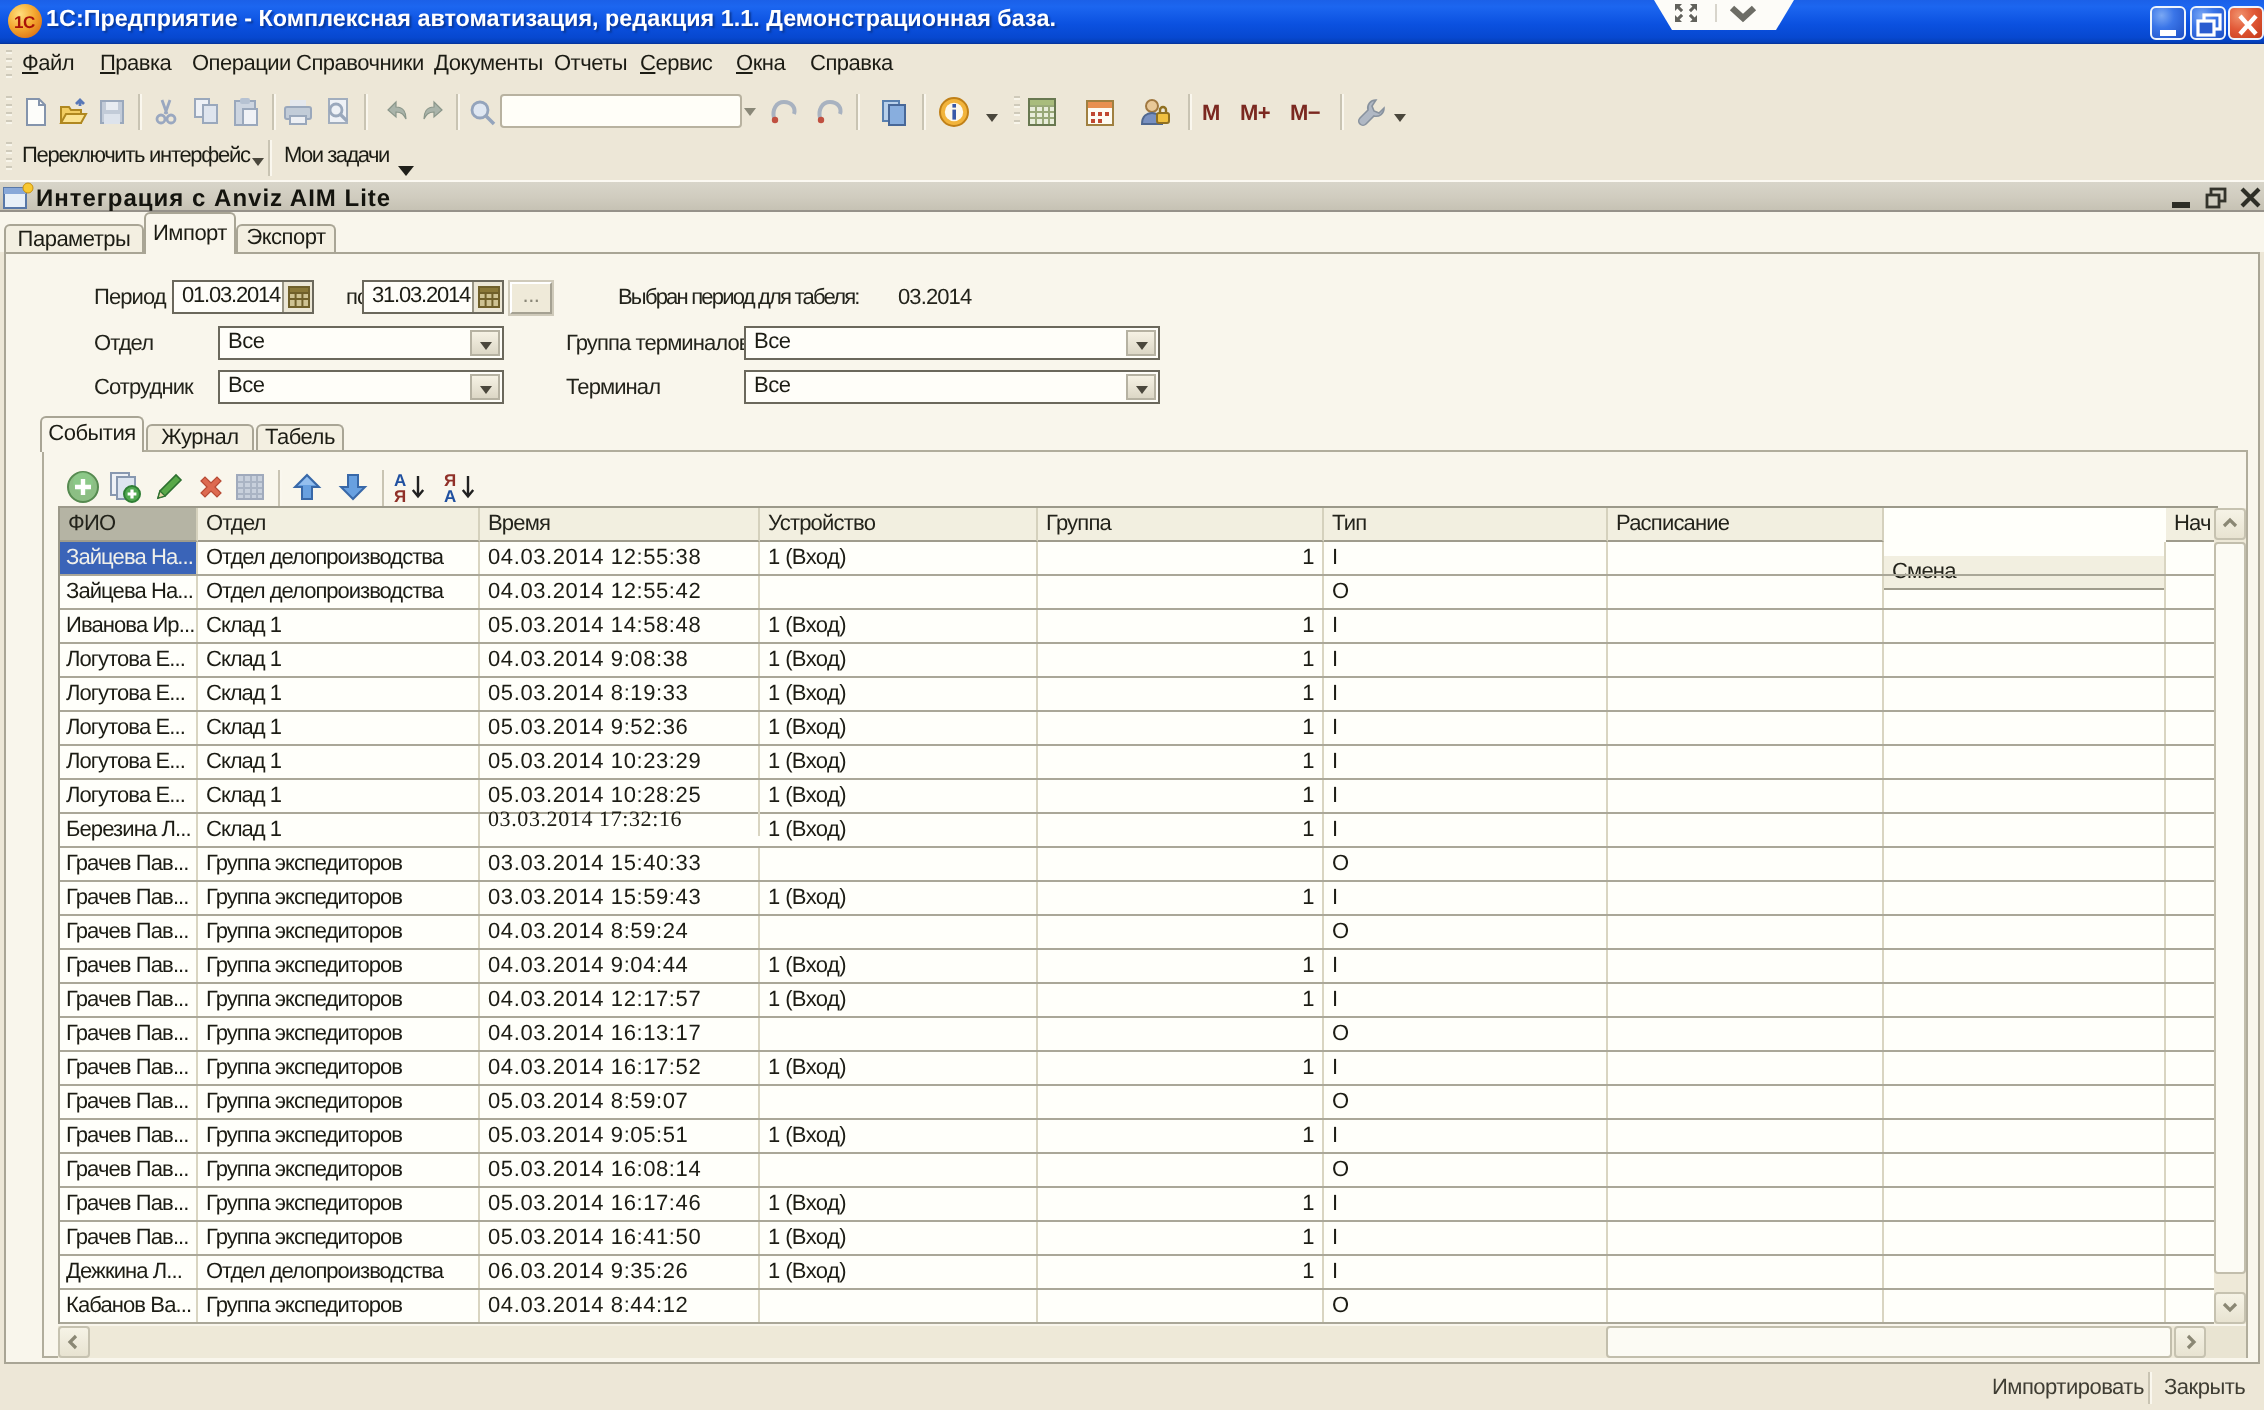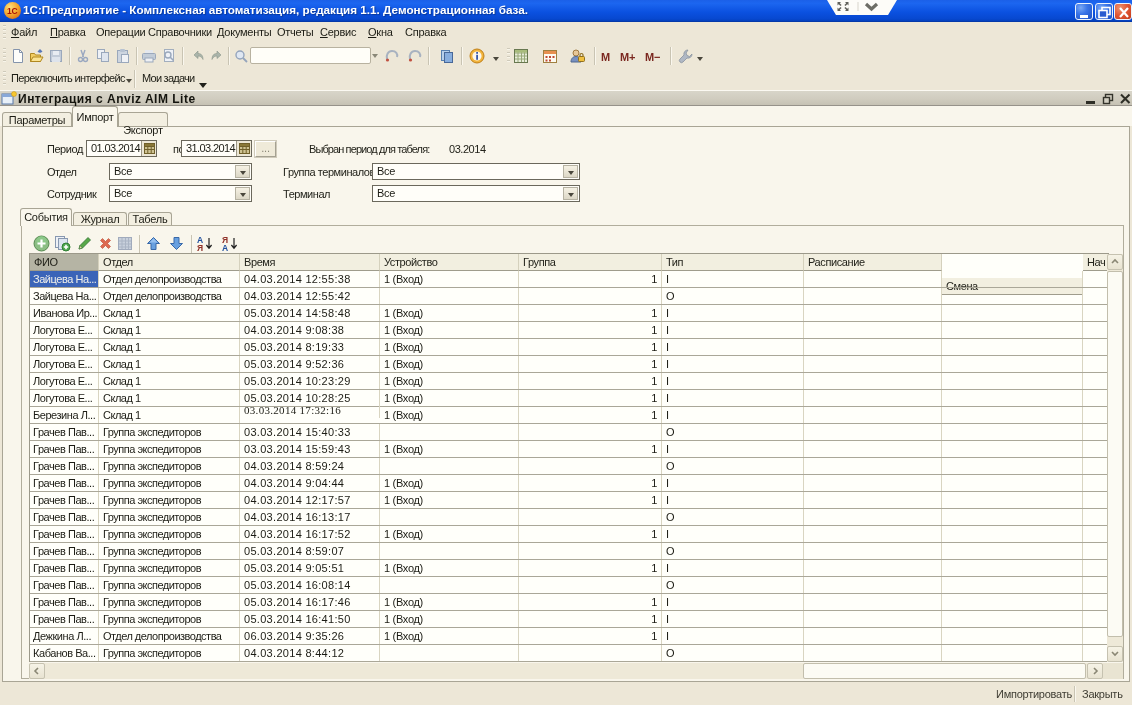--- a/index.html
+++ b/index.html
@@ -332,21 +332,21 @@
     <span class="abs" style="left:11px;top:4px;letter-spacing:-0.65px;">Переключить интерфейс</span>
     <span class="darr" style="left:126px;top:11px;"></span>
     <span class="tsep" style="left:134px;top:2px;"></span>
     <span class="abs" style="left:142px;top:4px;letter-spacing:-0.75px;">Мои задачи</span>
     <span class="darr" style="left:199px;top:15px;border-top-color:#20201a;border-top-width:5px;border-left-width:4px;border-right-width:4px;"></span>
   </div>
 
   <div style="position:absolute;left:0;top:106px;width:1132px;height:20px;background:#f9f6ec;"></div>
   <div class="tab" style="left:2px;top:112px;width:70px;height:14px;padding-top:1px;z-index:1;">Параметры</div>
   <div class="tab active" style="left:72px;top:106px;width:46px;height:21px;padding-top:4px;">Импорт</div>
-  <div class="tab" style="left:118px;top:112px;width:50px;height:14px;padding-top:11px;z-index:1;">Экспорт</div>
+  <div class="tab" style="left:118px;top:112px;width:50px;height:14px;padding-top:0;z-index:1;">Экспорт</div>
 
   <div id="content">
 
     <span class="lbl" style="left:32px;top:16px;">Период с:</span>
     <div class="inp" style="left:83px;top:13px;width:71px;height:17px;">
       <span style="position:absolute;left:4px;top:1px;">01.03.2014</span>
       <div class="inpbtn" style="right:0;top:0;bottom:0;width:15px;">
         <svg width="15" height="15">
             <rect x="2.5" y="2.5" width="10" height="10" fill="#cec292" stroke="#70602a"></rect>
             <g stroke="#70602a" stroke-width="1">

